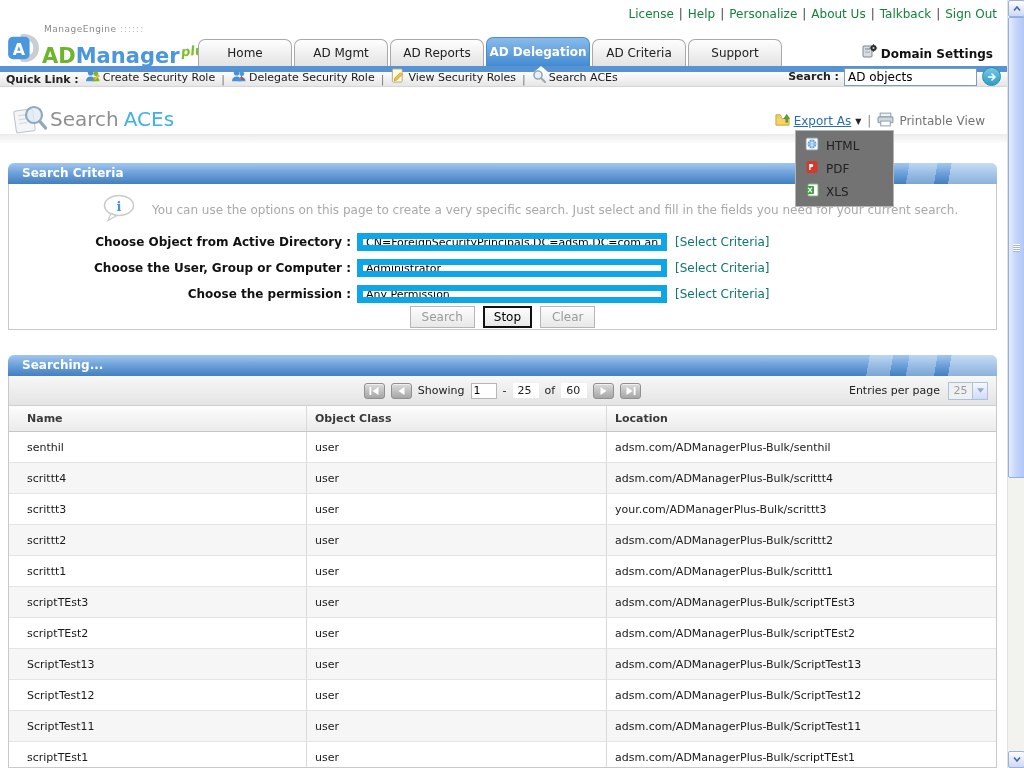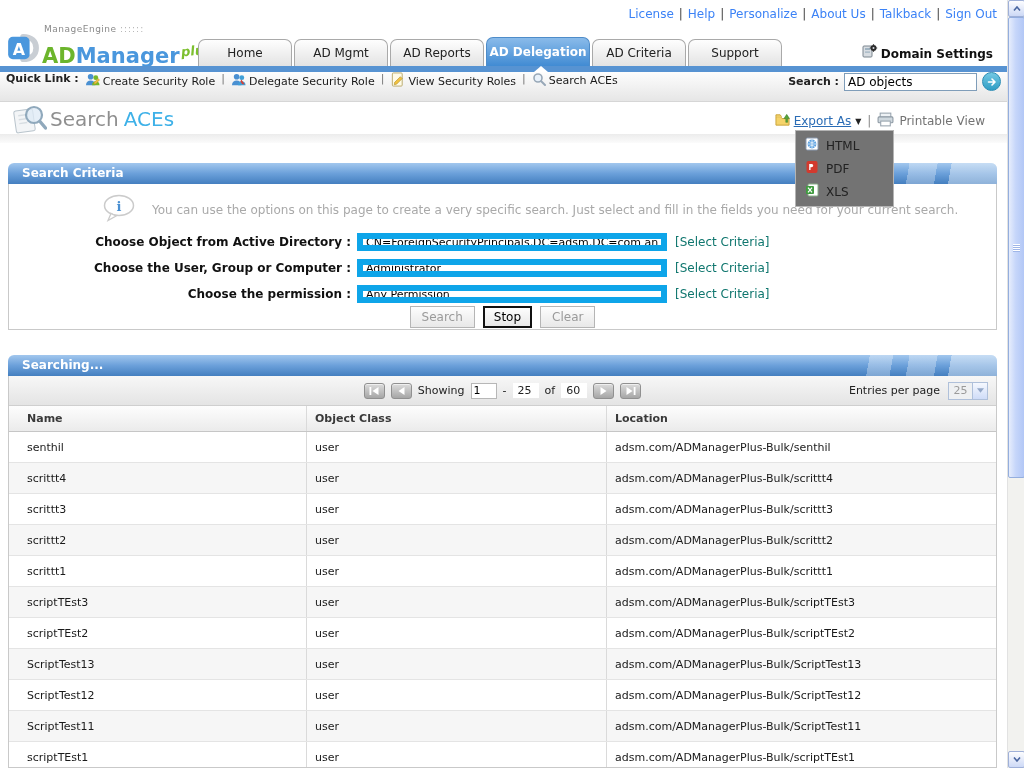--- a/index.html
+++ b/index.html
@@ -4,21 +4,21 @@
 <style>
   * { margin:0; padding:0; box-sizing:border-box; }
   html,body { width:1024px; height:768px; overflow:hidden; }
   body { font-family:"DejaVu Sans", sans-serif; background:#fff; color:#111; }
   .viewport { position:relative; width:1024px; height:768px; background:#fff; overflow:hidden; }
   .content  { position:absolute; left:0; top:0; width:1007px; height:768px; }
 
   
   .topbar { position:absolute; left:0; top:0; width:100%; height:26px;
             text-align:right; padding:7px 10px 0 0; font-size:12px; }
-  .topbar a { color:#3b82f6; text-decoration:none; }
+  .topbar a { color:#15803d; text-decoration:none; }
   .topbar .sep { color:#444; margin:0 5px; }
 
   
   .brandrow { position:absolute; left:0; top:26px; width:100%; height:40px; }
   .logo { position:absolute; left:8px; top:-2px; width:190px; }
   .logo-top { font-size:9px; color:#8a8a8a; padding-left:36px; letter-spacing:.5px; }
   .logo-top .dots { color:#b5b5b5; letter-spacing:1px; }
   .logo-main { display:flex; align-items:flex-end; }
   .logo-a { margin-right:2px; }
   .logo-ad { font-size:21px; font-weight:bold; color:#6cb52c; line-height:20px; }
@@ -36,21 +36,21 @@
   .domain-btn { position:absolute; right:14px; top:18px; display:flex; align-items:center; gap:3px;
                 font-size:12px; font-weight:bold; color:#111; cursor:pointer; }
 
   
   .bluestrip { position:absolute; left:0; top:66px; width:100%; height:6px; background:#5793d2; }
   .notch { position:absolute; left:534px; top:66px; width:0; height:0;
            border-left:7px solid transparent; border-right:7px solid transparent;
            border-bottom:6px solid #fff; }
 
   
-  .quickbar { position:absolute; left:0; top:72px; width:100%; height:30px; display:flex; align-items:flex-start;
+  .quickbar { position:absolute; left:0; top:72px; width:100%; height:15px; display:flex; align-items:flex-end;
               padding:0 6px; background:linear-gradient(#fdfdfd,#e6e6e6); border-bottom:1px solid #d6d6d6;
               font-size:11px; }
   .quickbar .qlabel { font-weight:bold; color:#222; margin-right:6px; }
   .qlink { display:flex; align-items:center; gap:3px; color:#1a1a1a; text-decoration:none; cursor:pointer; }
   .quickbar .sep { color:#777; margin:0 6px; }
   .qsearch { margin-left:auto; display:flex; align-items:center; gap:5px; }
   .qsearch .slabel { font-weight:bold; color:#222; }
   .qsearch input { width:133px; height:18px; border:1px solid #7f9db9; font-size:12px; padding:0 3px;
                    font-family:"DejaVu Sans",sans-serif; }
   .go-btn { width:19px; height:19px; border-radius:50%; background:linear-gradient(#74c9e4,#2f9dc4);
@@ -438,21 +438,21 @@
           <div class="cell c-loc">adsm.com/ADManagerPlus-Bulk/senthil</div>
         </div>
         <div class="grid-row trow alt">
           <div class="cell c-name">scrittt4</div>
           <div class="cell c-class">user</div>
           <div class="cell c-loc">adsm.com/ADManagerPlus-Bulk/scrittt4</div>
         </div>
         <div class="grid-row trow">
           <div class="cell c-name">scrittt3</div>
           <div class="cell c-class">user</div>
-          <div class="cell c-loc">adsm.com/ADManagerPlus-Bulk/scrittt3</div>
+          <div class="cell c-loc">your.com/ADManagerPlus-Bulk/scrittt3</div>
         </div>
         <div class="grid-row trow alt">
           <div class="cell c-name">scrittt2</div>
           <div class="cell c-class">user</div>
           <div class="cell c-loc">adsm.com/ADManagerPlus-Bulk/scrittt2</div>
         </div>
         <div class="grid-row trow">
           <div class="cell c-name">scrittt1</div>
           <div class="cell c-class">user</div>
           <div class="cell c-loc">adsm.com/ADManagerPlus-Bulk/scrittt1</div>

